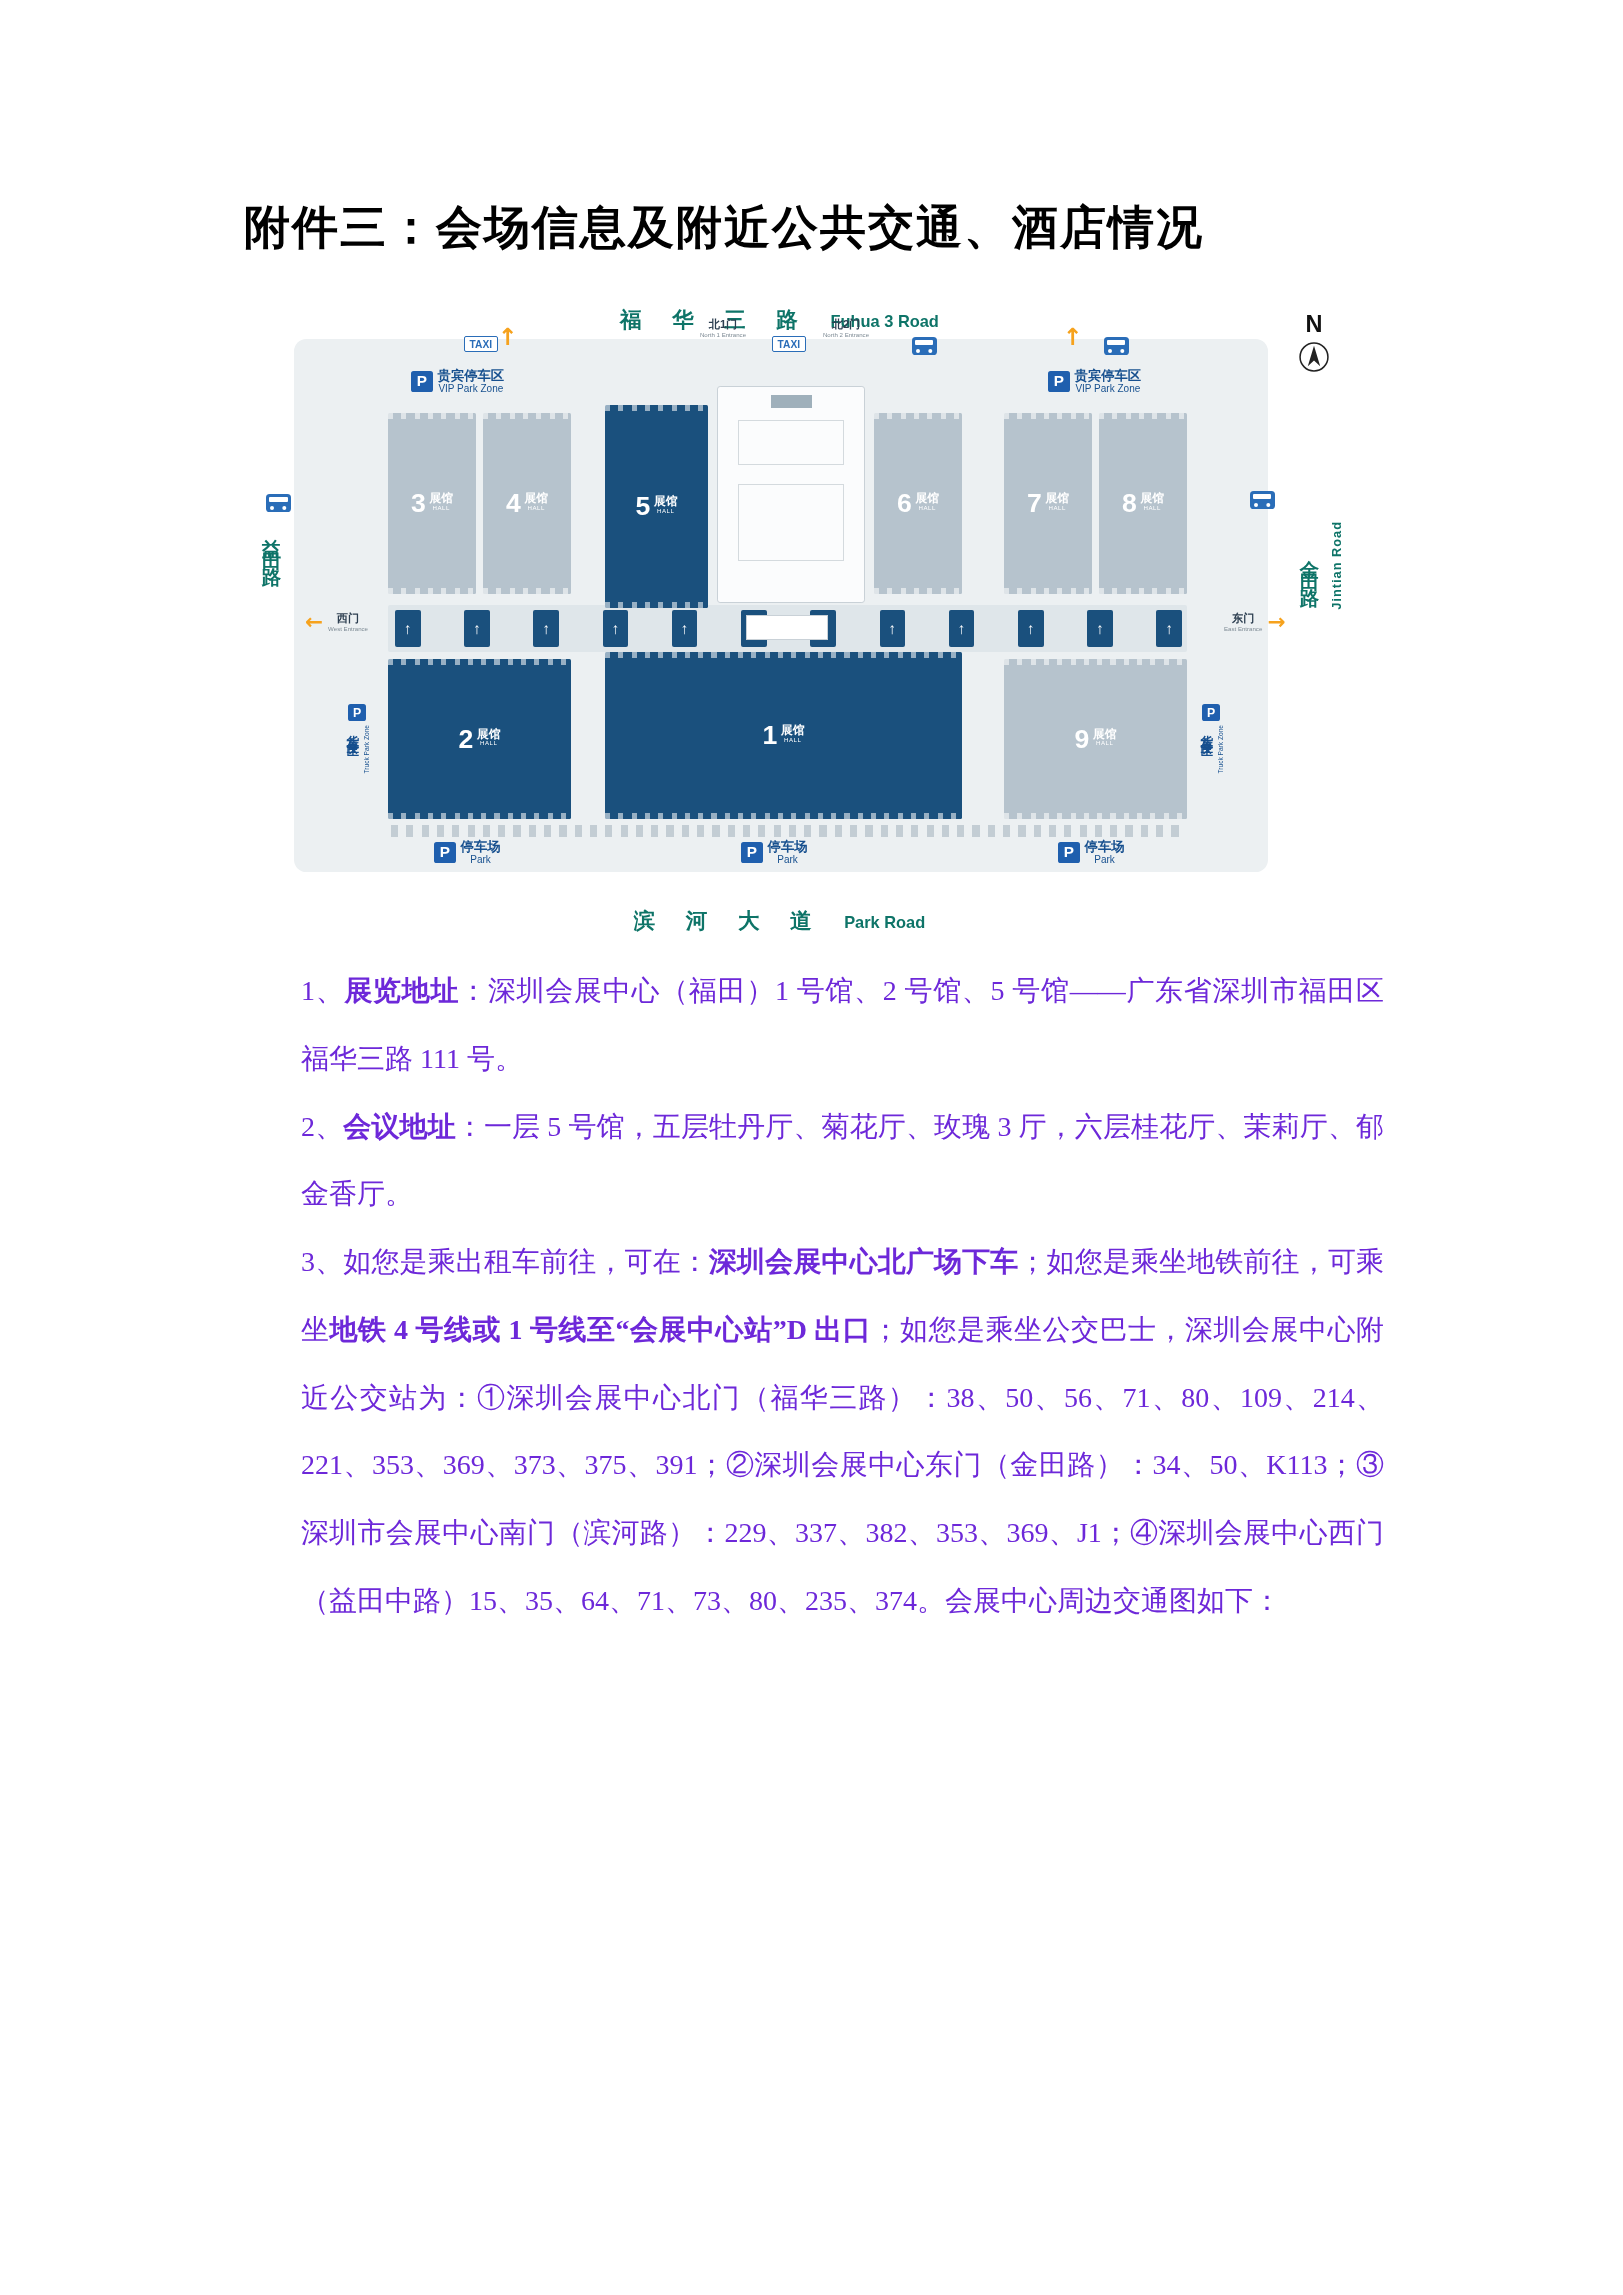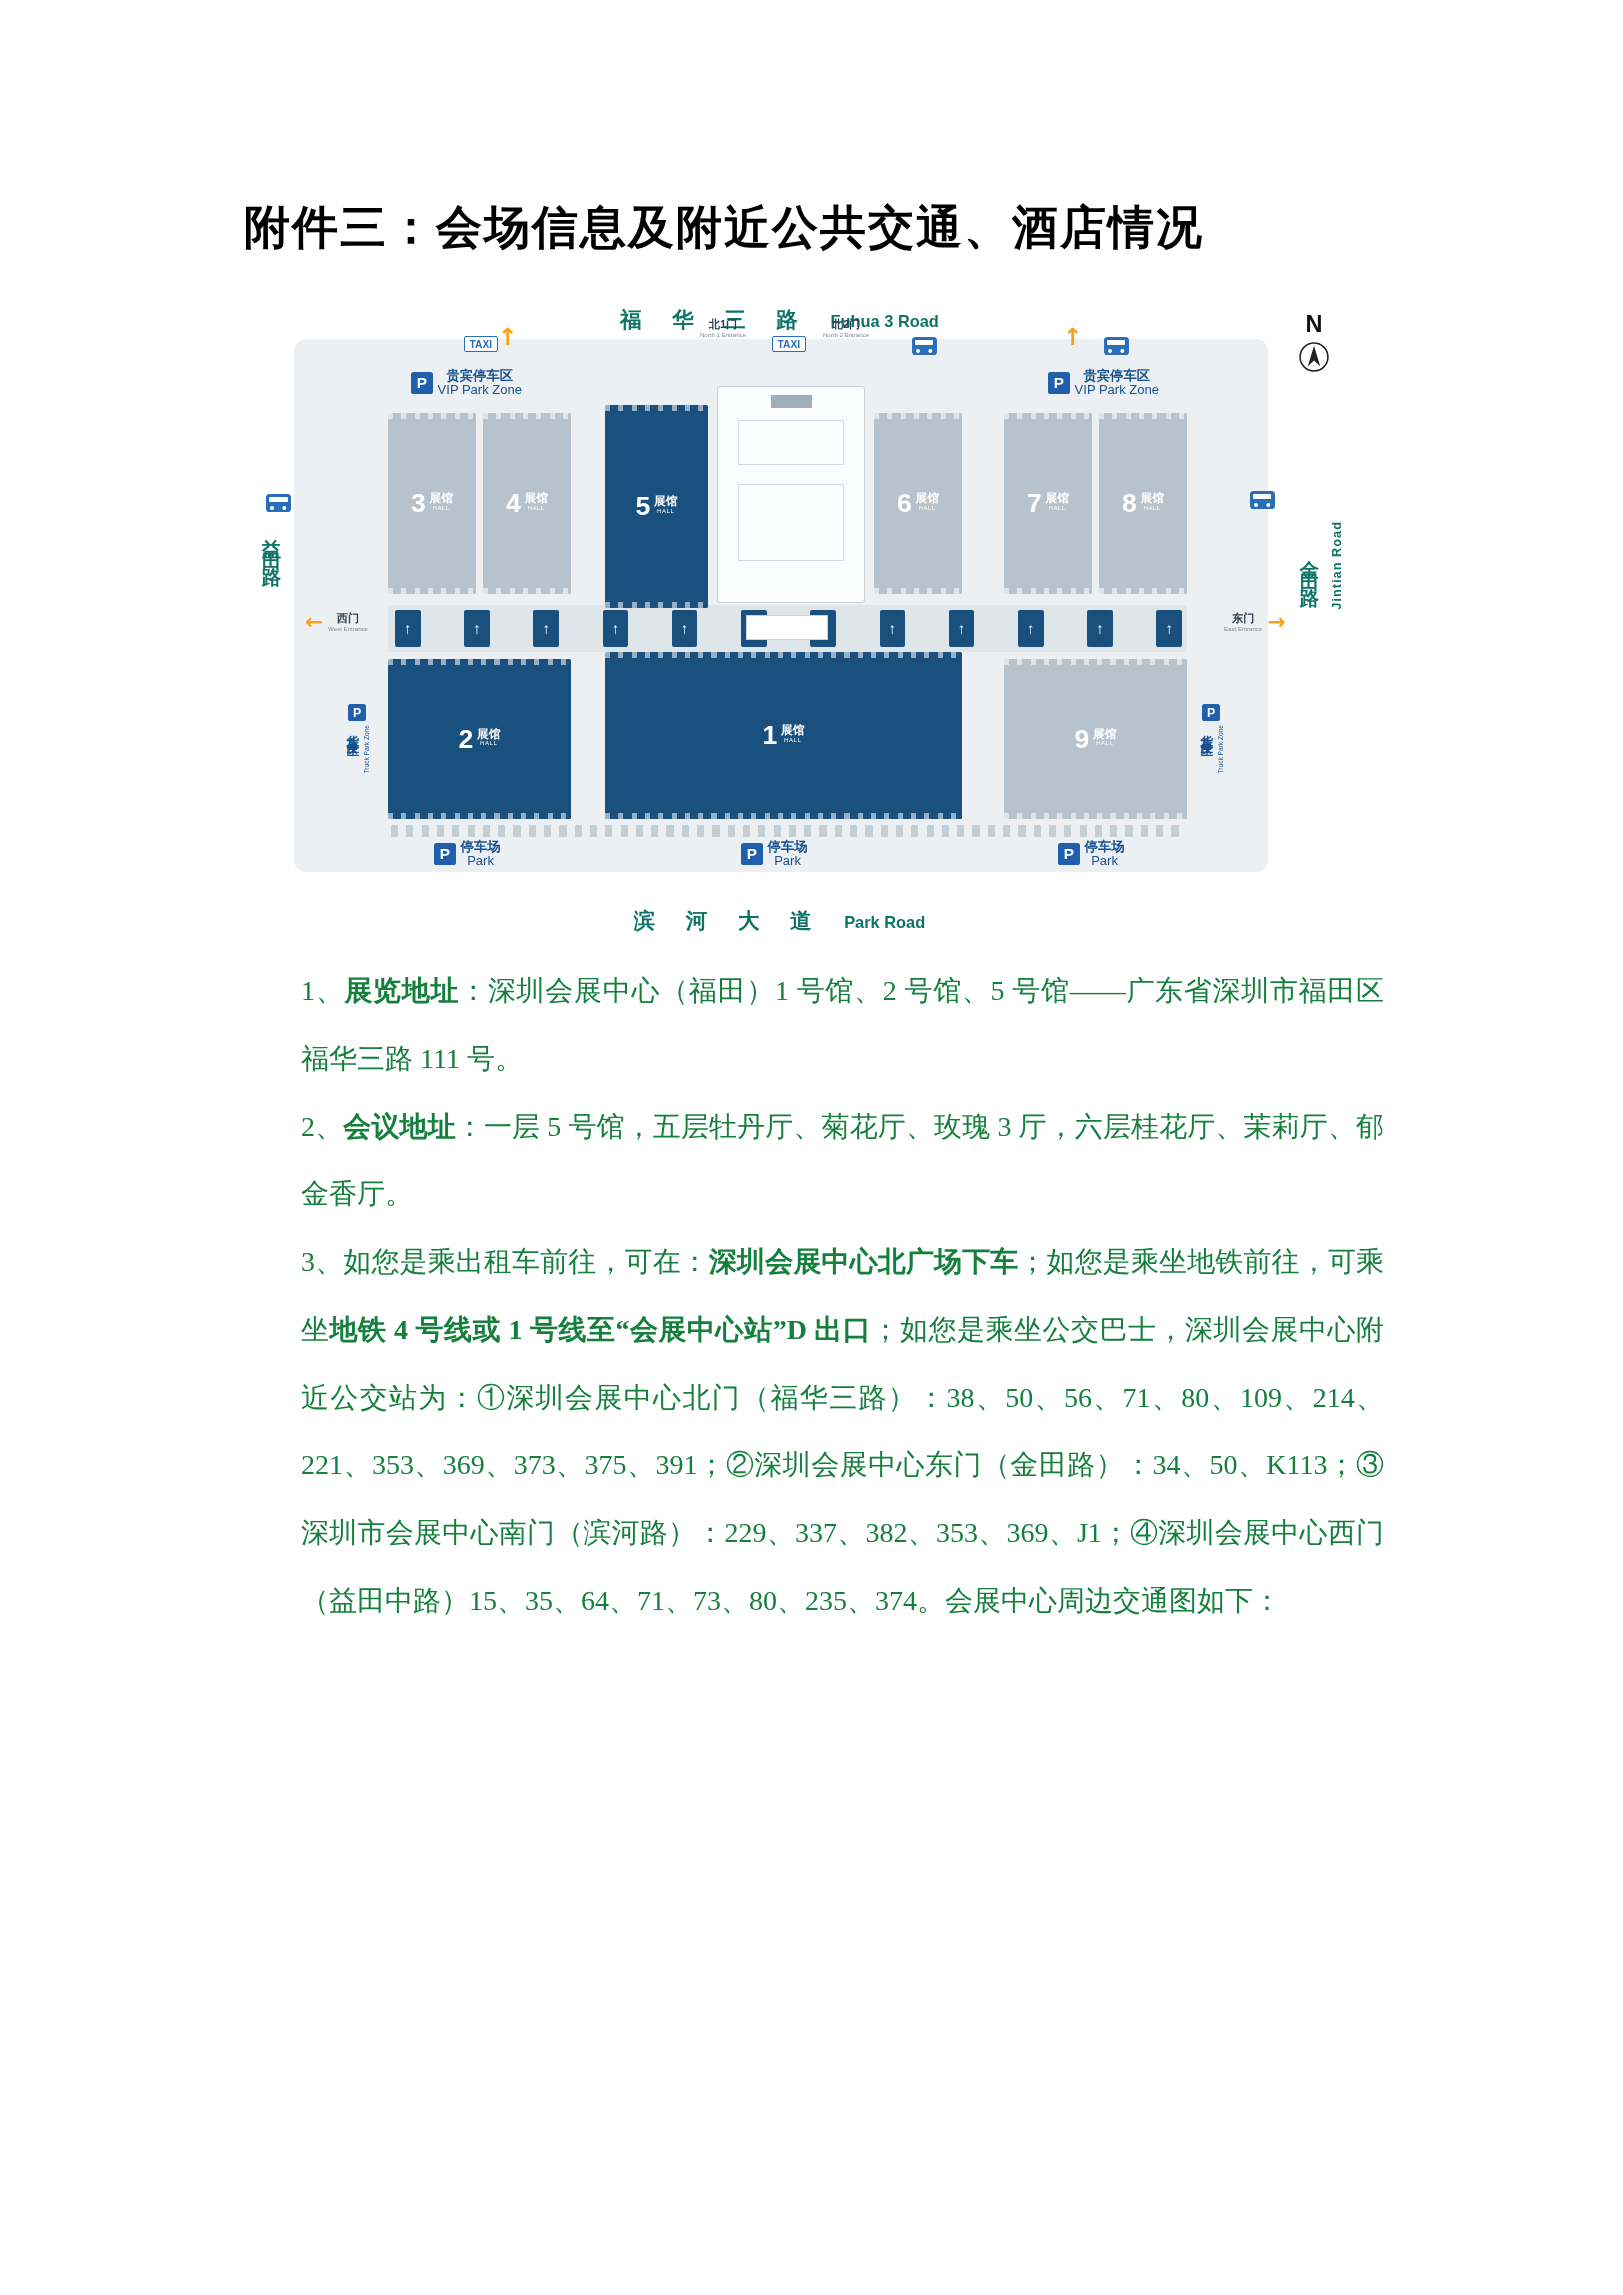--- a/index.html
+++ b/index.html
@@ -69,21 +69,21 @@
 
   .pstripe { position:absolute; height:12.3px;
              background:repeating-linear-gradient(90deg,#c3cdd4 0 7.2px, rgba(0,0,0,0) 7.2px 15.3px); }
 
   .zone { position:absolute; display:flex; align-items:center; gap:5.1px; color:#17508f;
           font-family:"Liberation Sans", sans-serif; z-index:4; }
   .pbox { width:21.5px; height:21.5px; background:#1f5fae; color:#fff; display:flex; align-items:center;
           justify-content:center; font-weight:bold; font-size:15.3px; border-radius:2.6px; flex:none; }
   .ztxt { display:flex; flex-direction:column; line-height:1.15; }
   .zcn { font-size:13.3px; font-weight:bold; }
-  .zen { font-size:13px; }
+  .zen { font-size:10px; }
 
   .truck { flex-direction:column; gap:4.1px; align-items:center; }
   .truck .pbox { width:17.4px; height:17.4px; font-size:12.3px; }
   .tv { display:flex; gap:2px; align-items:flex-start; }
   .vcn { writing-mode:vertical-rl; font-size:12.3px; font-weight:bold; letter-spacing:2.6px; }
   .ven { writing-mode:vertical-rl; transform:rotate(180deg); font-size:6.6px; }
 
   .ent { position:absolute; display:flex; flex-direction:column; align-items:center; line-height:1.25;
          font-family:"Liberation Sans", sans-serif; z-index:4; }
   .ecn { font-size:11.2px; color:#2c3e50; font-weight:bold; white-space:nowrap; }
@@ -102,21 +102,21 @@
           padding:1.5px 4.6px; border-radius:2px; z-index:4; }
 
   .bus { position:absolute; width:24.5px; height:18.4px; background:#2a6db8; border-radius:3.6px; z-index:4; }
   .bus::before { content:""; position:absolute; left:3.1px; right:3.1px; top:3.1px; height:5.1px;
                  background:#fff; border-radius:1px; }
   .bus::after { content:""; position:absolute; left:4.1px; bottom:2.6px; width:4.1px; height:4.1px;
                 background:#fff; border-radius:50%; box-shadow:12.3px 0 0 #fff; }
 
   
   .doc { position:absolute; left:301px; top:957px; width:1083px; font-size:28px; line-height:2.42;
-         text-align:justify; color:#15803d; font-family:"Liberation Serif", serif; }
+         text-align:justify; color:#6d28d9; font-family:"Liberation Serif", serif; }
   .doc p { margin:0; }
   .b { font-weight:bold; }
 </style>
 </head>
 <body>
 
 <div class="page">
 
   <div class="title">附件三：会场信息及附近公共交通、酒店情况</div>
 

